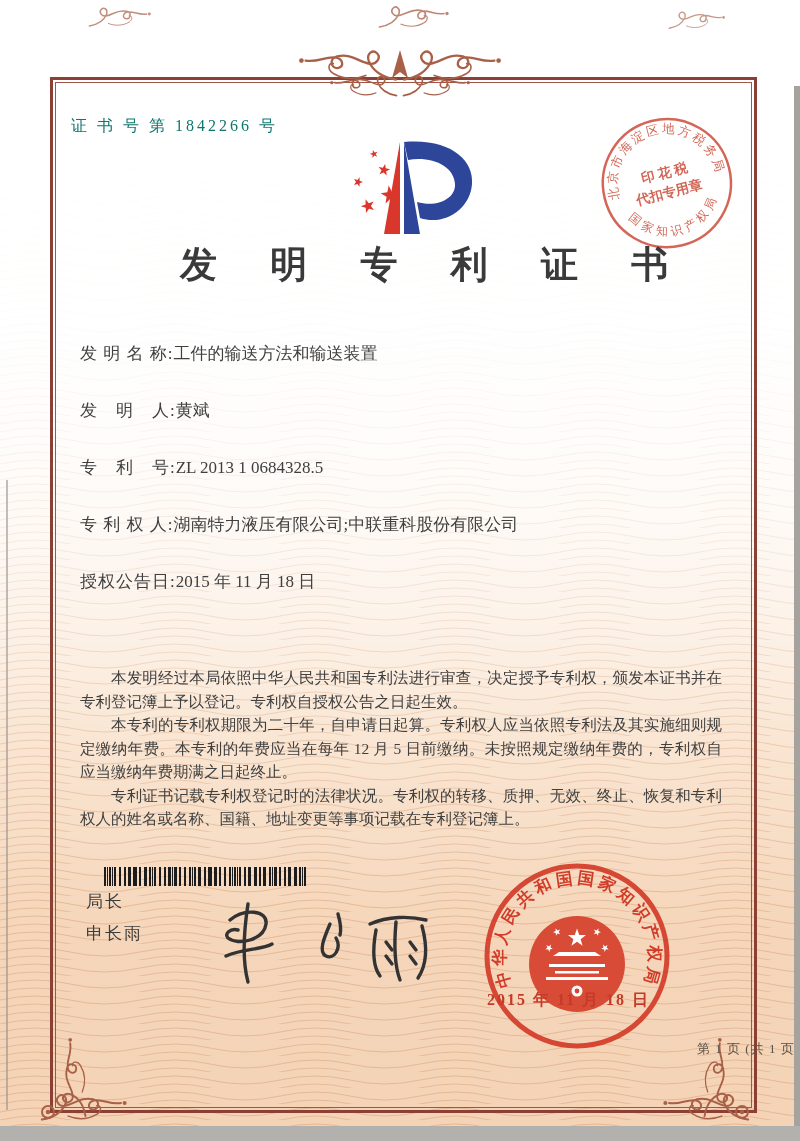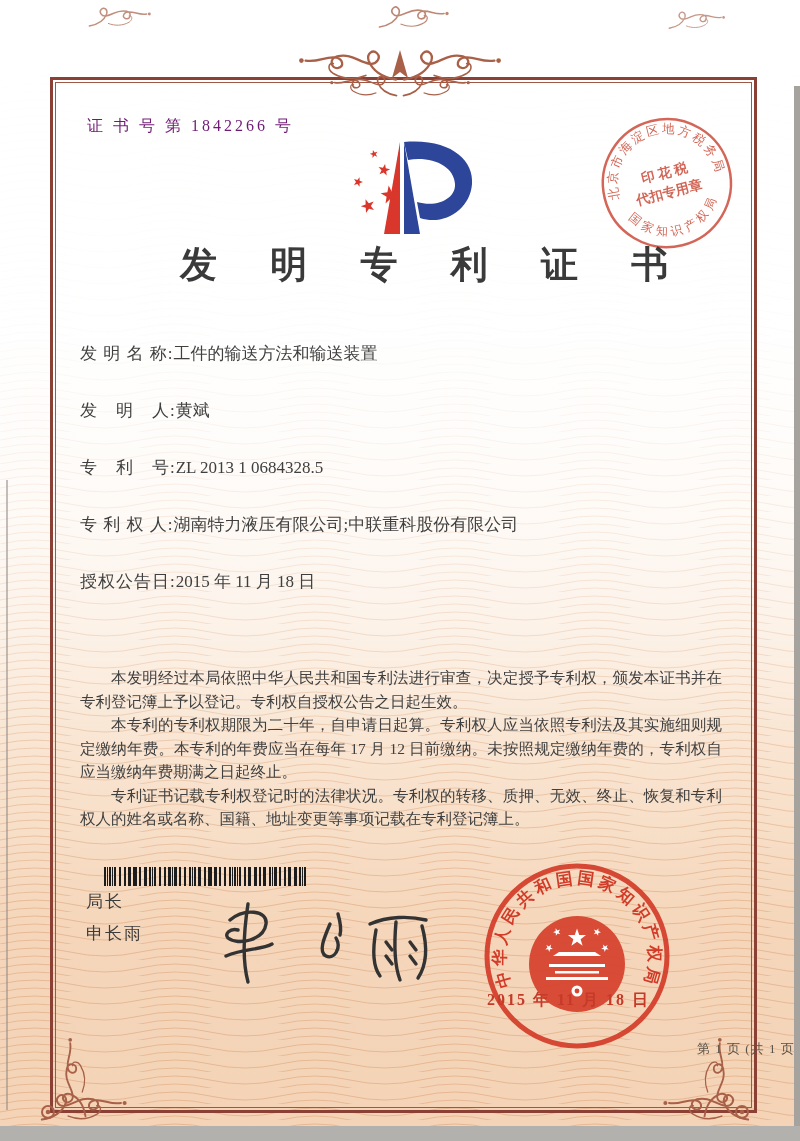--- a/index.html
+++ b/index.html
@@ -4,21 +4,21 @@
 <style>
   html,body{margin:0;padding:0;}
   body{width:800px;height:1141px;background:#e9e7e4;font-family:"Liberation Serif","DejaVu Serif",serif;}
   .page{position:absolute;left:0;top:0;width:800px;height:1141px;background:#fff;overflow:hidden;}
   .bg-grad{position:absolute;inset:0;background:linear-gradient(180deg,#ffffff 0%,#fefcfa 25%,#fcf0e4 45%,#f8e0c9 65%,#f5d6ba 82%,#f4d3b6 100%);}
   .waves{position:absolute;left:0;top:0;}
   .fade{position:absolute;inset:0;background:linear-gradient(180deg,rgba(255,255,255,1) 0%,rgba(255,255,255,.95) 28%,rgba(255,255,255,.6) 48%,rgba(255,255,255,.18) 65%,rgba(255,255,255,0) 80%);}
   .frame{position:absolute;left:50px;top:77px;width:701px;height:1030px;border:3px solid #8a4035;}
   .frame-inner{position:absolute;inset:2px;border:1px solid #a05646;}
   .fl{position:absolute;color:#a86048;}
-  .cert-number{position:absolute;left:87px;top:116px;font-size:16px;letter-spacing:3px;color:#701a75;}
+  .cert-number{position:absolute;left:71px;top:116px;font-size:16px;letter-spacing:3px;color:#0f766e;}
   .title{position:absolute;left:0;top:240px;width:100%;text-align:center;font-size:37px;font-weight:600;color:#3a3a3a;letter-spacing:22px;text-indent:22px;padding-left:24px;}
   .fields{position:absolute;left:80px;top:342px;}
   .field-row{height:57px;font-size:17px;color:#3f3f3f;}
   .field-row .lab{letter-spacing:1px;}
   .field-row .val{}
   .paras{position:absolute;left:80px;top:666px;width:642px;}
   .paras p{margin:0;text-indent:2em;font-size:15.5px;line-height:23.5px;text-align:justify;color:#404040;}
   .barcode{position:absolute;left:104px;top:867px;width:202px;height:19px;background:
     repeating-linear-gradient(90deg,#1c1c1c 0 2px,transparent 2px 5px),
     repeating-linear-gradient(90deg,#1c1c1c 0 1px,transparent 1px 8px),
@@ -133,21 +133,21 @@
   <div class="fields">
     <div class="field-row"><span class="lab">发 明 名 称:</span><span class="val">工件的输送方法和输送装置</span></div>
     <div class="field-row"><span class="lab">发　明　人:</span><span class="val">黄斌</span></div>
     <div class="field-row"><span class="lab">专　利　号:</span><span class="val">ZL 2013 1 0684328.5</span></div>
     <div class="field-row"><span class="lab">专 利 权 人:</span><span class="val">湖南特力液压有限公司;中联重科股份有限公司</span></div>
     <div class="field-row"><span class="lab">授权公告日:</span><span class="val">2015 年 11 月 18 日</span></div>
   </div>
 
   <div class="paras">
     <p>本发明经过本局依照中华人民共和国专利法进行审查，决定授予专利权，颁发本证书并在专利登记簿上予以登记。专利权自授权公告之日起生效。</p>
-    <p>本专利的专利权期限为二十年，自申请日起算。专利权人应当依照专利法及其实施细则规定缴纳年费。本专利的年费应当在每年 17 月 12 日前缴纳。未按照规定缴纳年费的，专利权自应当缴纳年费期满之日起终止。</p>
+    <p>本专利的专利权期限为二十年，自申请日起算。专利权人应当依照专利法及其实施细则规定缴纳年费。本专利的年费应当在每年 12 月 5 日前缴纳。未按照规定缴纳年费的，专利权自应当缴纳年费期满之日起终止。</p>
     <p>专利证书记载专利权登记时的法律状况。专利权的转移、质押、无效、终止、恢复和专利权人的姓名或名称、国籍、地址变更等事项记载在专利登记簿上。</p>
   </div>
 
   <div class="barcode"></div>
 
   <div class="signer">
     <div>局长</div>
     <div>申长雨</div>
   </div>
 

